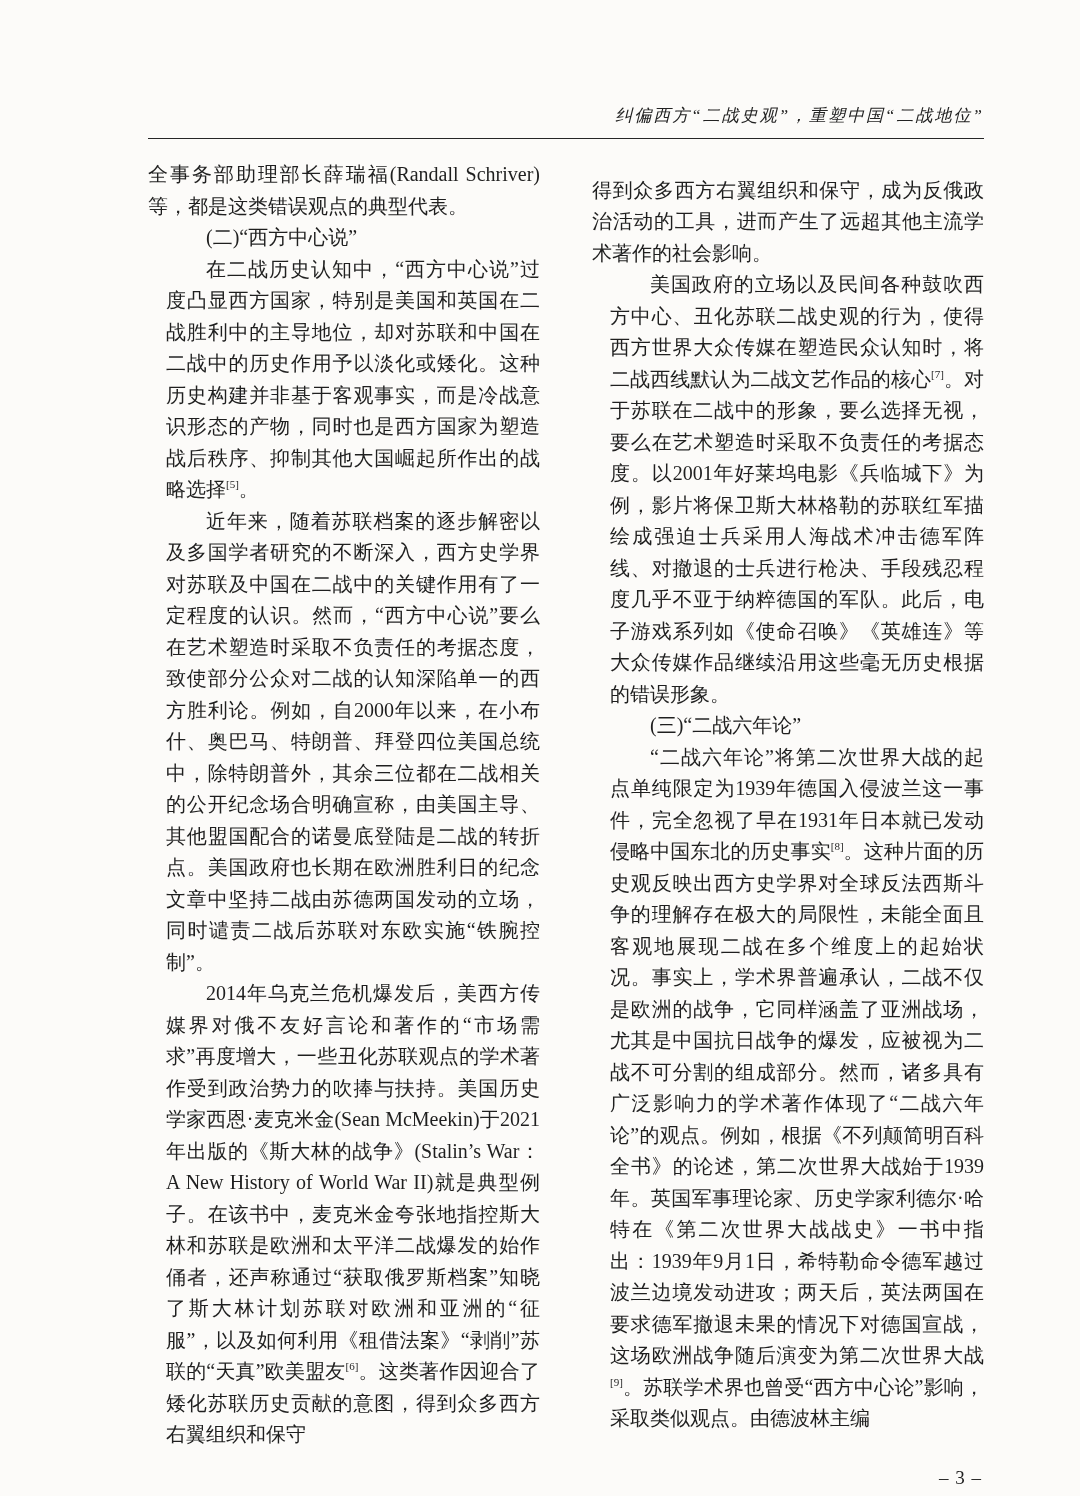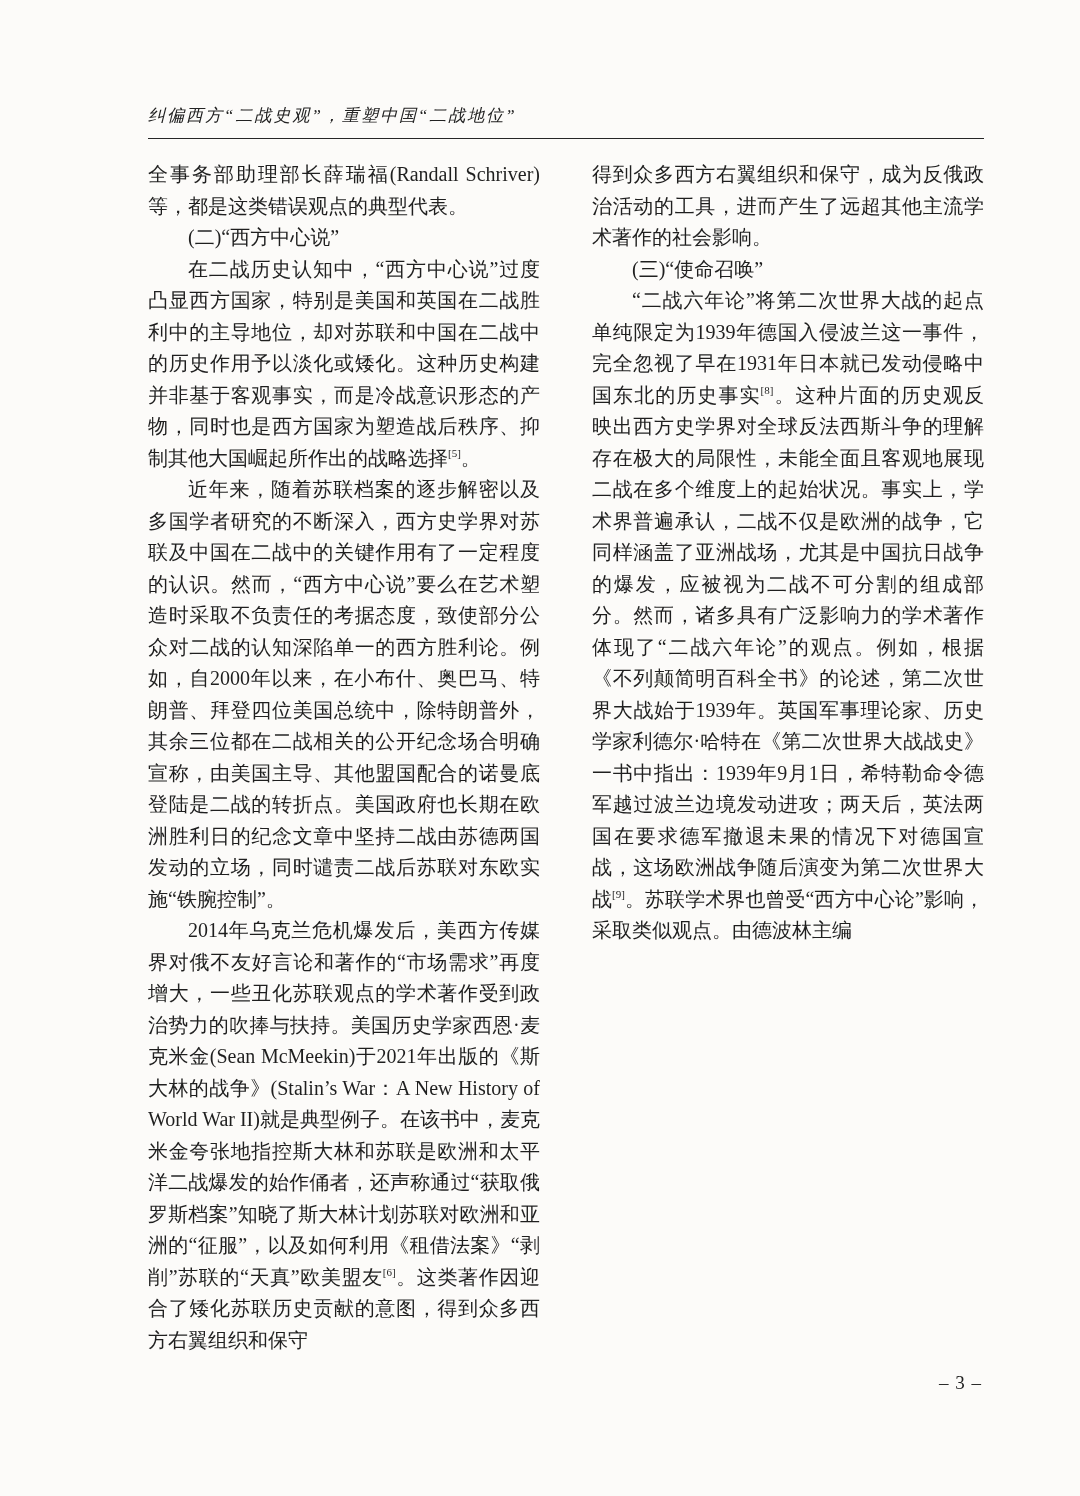--- a/index.html
+++ b/index.html
@@ -13,50 +13,52 @@
     height: 1496px;
     margin: 0 auto;
     background: #fcfbf9;
     box-sizing: border-box;
     padding: 104px 96px 0 148px;
     overflow: hidden;
     font-family: "Liberation Serif", "DejaVu Serif", serif;
     color: #1f1f1f;
   }
   .running-title {
-    text-align: left;
+    text-align: right;
     font-size: 17px;
     letter-spacing: 2px;
     font-style: italic;
     color: #222;
     margin-bottom: 11px;
     white-space: nowrap;
   }
   .header-rule {
     border: none;
     border-top: 1.5px solid #262626;
     margin: 0;
   }
   .columns {
     display: flex;
     gap: 52px;
     margin-top: 20px;
+    align-items: center;
   }
   .column {
     flex: 1;
     min-width: 0;
     font-size: 20px;
     line-height: 31.5px;
     text-align: justify;
   }
   .column p {
     margin: 0;
   }
   .column p.indent {
     text-indent: 2em;
+    margin-left: 18px;
   }
   sup {
     font-size: 11px;
     line-height: 0;
     vertical-align: super;
   }
   .page-footer {
     text-align: right;
     font-size: 19px;
     letter-spacing: 1px;
@@ -79,21 +81,22 @@
     <div class="column">
       <p>全事务部助理部长薛瑞福(Randall Schriver)等，都是这类错误观点的典型代表。</p>
       <p class="indent">(二)“西方中心说”</p>
       <p class="indent">在二战历史认知中，“西方中心说”过度凸显西方国家，特别是美国和英国在二战胜利中的主导地位，却对苏联和中国在二战中的历史作用予以淡化或矮化。这种历史构建并非基于客观事实，而是冷战意识形态的产物，同时也是西方国家为塑造战后秩序、抑制其他大国崛起所作出的战略选择<sup>[5]</sup>。</p>
       <p class="indent">近年来，随着苏联档案的逐步解密以及多国学者研究的不断深入，西方史学界对苏联及中国在二战中的关键作用有了一定程度的认识。然而，“西方中心说”要么在艺术塑造时采取不负责任的考据态度，致使部分公众对二战的认知深陷单一的西方胜利论。例如，自2000年以来，在小布什、奥巴马、特朗普、拜登四位美国总统中，除特朗普外，其余三位都在二战相关的公开纪念场合明确宣称，由美国主导、其他盟国配合的诺曼底登陆是二战的转折点。美国政府也长期在欧洲胜利日的纪念文章中坚持二战由苏德两国发动的立场，同时谴责二战后苏联对东欧实施“铁腕控制”。</p>
       <p class="indent">2014年乌克兰危机爆发后，美西方传媒界对俄不友好言论和著作的“市场需求”再度增大，一些丑化苏联观点的学术著作受到政治势力的吹捧与扶持。美国历史学家西恩·麦克米金(Sean McMeekin)于2021年出版的《斯大林的战争》(Stalin’s War：A New History of World War II)就是典型例子。在该书中，麦克米金夸张地指控斯大林和苏联是欧洲和太平洋二战爆发的始作俑者，还声称通过“获取俄罗斯档案”知晓了斯大林计划苏联对欧洲和亚洲的“征服”，以及如何利用《租借法案》“剥削”苏联的“天真”欧美盟友<sup>[6]</sup>。这类著作因迎合了矮化苏联历史贡献的意图，得到众多西方右翼组织和保守</p>
     </div>
 
     <div class="column">
       <p>得到众多西方右翼组织和保守，成为反俄政治活动的工具，进而产生了远超其他主流学术著作的社会影响。</p>
-      <p class="indent">(三)“使命召唤”</p>
+      <p class="indent">美国政府的立场以及民间各种鼓吹西方中心、丑化苏联二战史观的行为，使得西方世界大众传媒在塑造民众认知时，将二战西线默认为二战文艺作品的核心<sup>[7]</sup>。对于苏联在二战中的形象，要么选择无视，要么在艺术塑造时采取不负责任的考据态度。以2001年好莱坞电影《兵临城下》为例，影片将保卫斯大林格勒的苏联红军描绘成强迫士兵采用人海战术冲击德军阵线、对撤退的士兵进行枪决、手段残忍程度几乎不亚于纳粹德国的军队。此后，电子游戏系列如《使命召唤》《英雄连》等大众传媒作品继续沿用这些毫无历史根据的错误形象。</p>
+      <p class="indent">(三)“二战六年论”</p>
       <p class="indent">“二战六年论”将第二次世界大战的起点单纯限定为1939年德国入侵波兰这一事件，完全忽视了早在1931年日本就已发动侵略中国东北的历史事实<sup>[8]</sup>。这种片面的历史观反映出西方史学界对全球反法西斯斗争的理解存在极大的局限性，未能全面且客观地展现二战在多个维度上的起始状况。事实上，学术界普遍承认，二战不仅是欧洲的战争，它同样涵盖了亚洲战场，尤其是中国抗日战争的爆发，应被视为二战不可分割的组成部分。然而，诸多具有广泛影响力的学术著作体现了“二战六年论”的观点。例如，根据《不列颠简明百科全书》的论述，第二次世界大战始于1939年。英国军事理论家、历史学家利德尔·哈特在《第二次世界大战战史》一书中指出：1939年9月1日，希特勒命令德军越过波兰边境发动进攻；两天后，英法两国在要求德军撤退未果的情况下对德国宣战，这场欧洲战争随后演变为第二次世界大战<sup>[9]</sup>。苏联学术界也曾受“西方中心论”影响，采取类似观点。由德波林主编</p>
     </div>
 
   </div>
 
   <div class="page-footer">
     <span>– 3 –</span>
   </div>
 
 </div>

